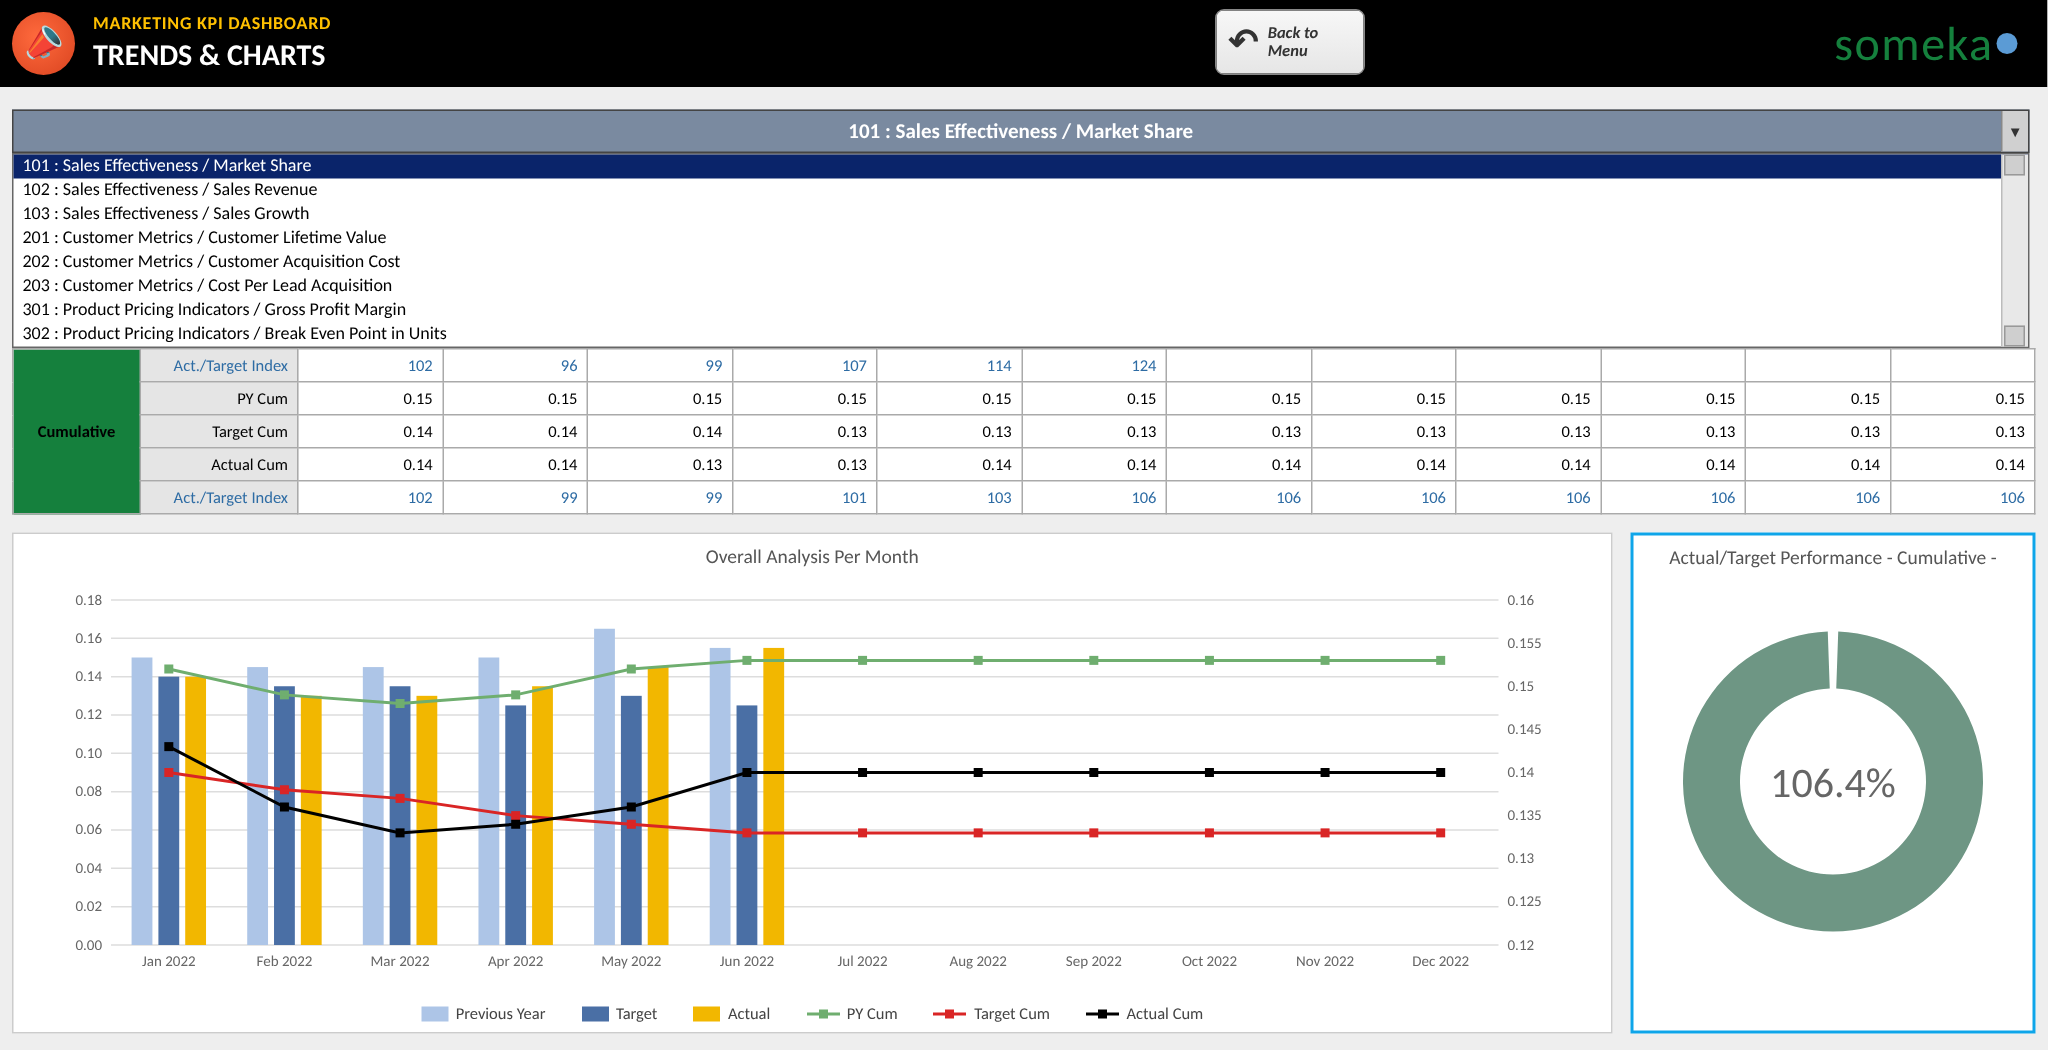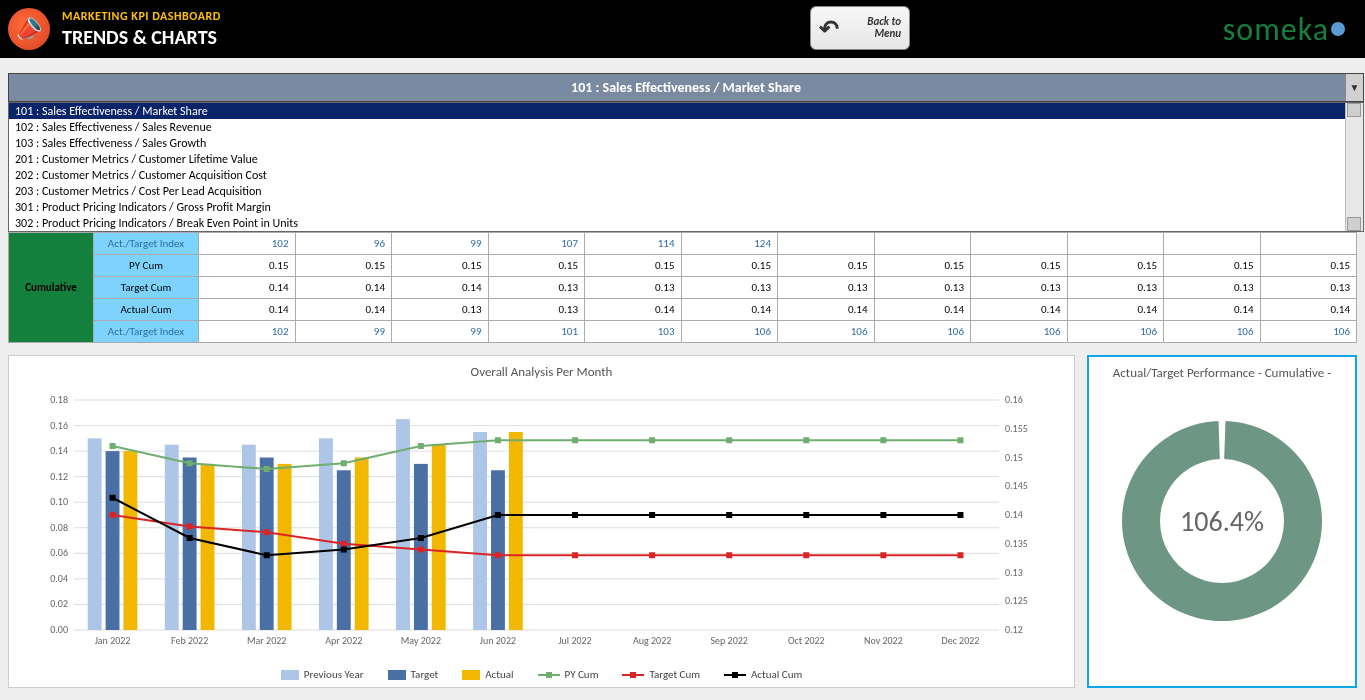--- a/index.html
+++ b/index.html
@@ -7,40 +7,40 @@
 
 
 .header { background:#000; height:58px; display:flex; align-items:center; position:relative; }
 .logo-circle { width:42px; height:42px; border-radius:50%; background:radial-gradient(circle at 40% 40%, #ff6a3d, #d9431f); margin:0 12px 0 8px; display:flex; align-items:center; justify-content:center; }
 .logo-circle span { color:#fff; font-size:22px; transform:rotate(-20deg); }
 .titles { color:#ffc000; }
 .titles .t1 { font-size:12px; font-weight:bold; letter-spacing:0.5px; color:#ffc000; }
 .titles .t2 { font-size:20px; font-weight:bold; color:#fff; margin-top:2px; }
 .back-btn { position:absolute; left:810px; top:6px; width:100px; height:44px; background:linear-gradient(#f7f7f7,#e6e6e6); border:1px solid #888; border-radius:6px; display:flex; align-items:center; padding:4px 8px; gap:6px; box-shadow:0 1px 2px rgba(0,0,0,0.4); }
 .back-btn .arrow { font-size:24px; font-weight:bold; color:#333; }
-.back-btn .lbl { font-size:11px; font-style:italic; font-weight:bold; color:#333; line-height:12px;text-align:right; }
+.back-btn .lbl { font-size:11px; font-style:italic; font-weight:bold; color:#333; line-height:12px; }
 .brand { position:absolute; right:20px; color:#15803d; font-size:32px; letter-spacing:1px; font-weight:400; }
 .brand .dot { display:inline-block; width:14px; height:14px; border-radius:50%; background:#5b9bd5; vertical-align:middle; margin-left:2px; position:relative; top:-3px; }
 
 
-.dd-wrap { margin:15px 1px 0 8px; }
+.dd-wrap { margin:15px 12px 0 8px; }
 .dd-header { background:#7a8aa0; color:#fff; font-weight:bold; text-align:center; padding:5px 0; font-size:14px; border:1px solid #444; position:relative; }
 .dd-caret { position:absolute; right:0; top:0; bottom:0; width:18px; background:#d0d0d0; border-left:1px solid #888; display:flex; align-items:center; justify-content:center; color:#333; font-size:10px; }
 .dd-list { background:#fff; border:1px solid #666; font-size:12px; position:relative; }
 .dd-item { padding:1px 6px; cursor:default; }
 .dd-item.selected { background:#0a246a; color:#fff; }
 .dd-scroll { position:absolute; right:0; top:0; bottom:0; width:18px; background:#e8e8e8; border-left:1px solid #bbb; }
 .dd-scroll .rect { position:absolute; right:2px; width:14px; height:14px; background:#cfcfcf; border:1px solid #999; }
 .dd-scroll .up { top:0; }
 .dd-scroll .dn { bottom:0; }
 
 
 .tbl { margin:0 8px; border-collapse:collapse; width:calc(100% - 16px); font-size:11px; background:#fff; }
 .tbl td { border:1px solid #aaa; padding:3px 6px; text-align:right; height:22px; }
-.tbl .rowlabel { text-align:center; background:#7dd3fc; width:105px; }
+.tbl .rowlabel { text-align:right; background:#e5e5e5; width:105px; }
 .tbl .grouplabel { text-align:center; font-weight:bold; background:#15803d; width:85px; }
 .tbl .idx td { color:#2e6ca4; }
 .tbl .idx .rowlabel { color:#2e6ca4; }
 .tbl .idx .grouplabel { color:#000; }
 
 
 .charts { display:flex; gap:12px; margin:12px 8px 0 8px; }
 .chart-main { flex:1; background:#fff; border:1px solid #ccc; padding:8px 10px 6px 10px; position:relative; }
 .chart-donut { width:270px; background:#fff; border:2px solid #0ea5e9; padding:8px; text-align:center; }
 .chart-title { text-align:center; font-size:13px; color:#555; margin-bottom:16px; }

